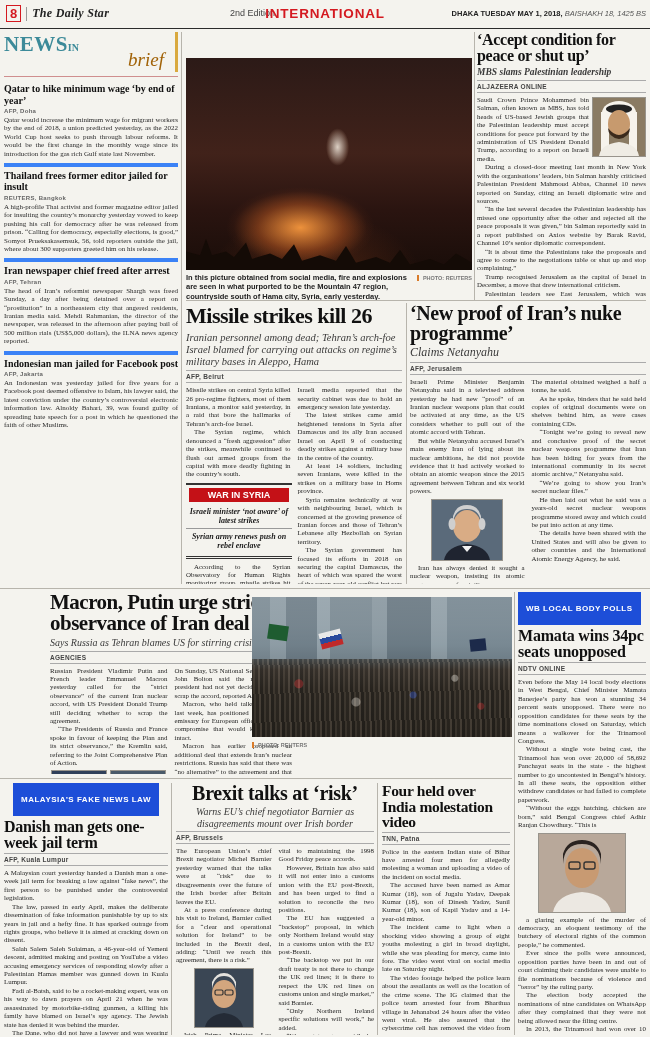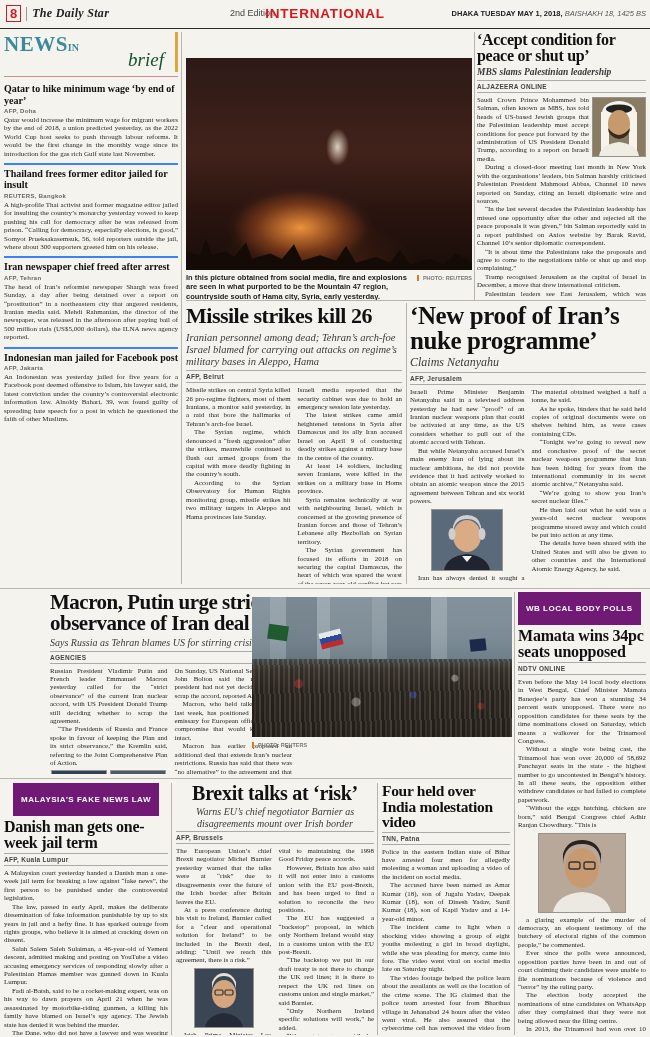--- a/index.html
+++ b/index.html
@@ -18,24 +18,24 @@
   .mh-edition{position:absolute;left:230px;top:8px;font:9px "Liberation Sans",sans-serif;color:#444;}
   .mh-section{position:absolute;left:50%;transform:translateX(-50%);top:6px;color:#d41920;
               font:bold 13.5px "Liberation Sans",sans-serif;letter-spacing:.8px;}
   .mh-date{position:absolute;right:4px;top:9px;font:bold 7.5px "Liberation Sans",sans-serif;color:#222;padding-left:44px;}
   .mh-date .bn{font-style:italic;font-weight:normal;color:#555;}
 
   
   .brief-head{position:relative;height:44px;border-bottom:1.5px solid #cf8e8e;margin-bottom:3px;}
   .bh-news{font:bold 21px "Liberation Serif",serif;color:#3c8a99;letter-spacing:.5px;margin-top:16px;}
   .bh-in{font:bold 10px "Liberation Serif",serif;color:#3c8a99;}
-  .bh-brief{display:block;text-align:right;font:italic 19px "Liberation Serif",serif;color:#14532d;margin-top:-8px;padding-right:14px;}
+  .bh-brief{display:block;text-align:right;font:italic 19px "Liberation Serif",serif;color:#a16207;margin-top:-8px;padding-right:14px;}
   .bh-gold{position:absolute;right:0;top:0;width:3px;height:40px;background:#d9a93f;}
   .brief-item{padding:3px 0 5px;}
-  .brief-item + .brief-item{border-top:2px solid #3b82f6;}
+  .brief-item + .brief-item{border-top:4px solid #3b82f6;}
   .brief-hl{font:bold 10px/1.15 "Liberation Serif",serif;color:#111;margin:0 0 2px;}
   .brief-by{font:bold 6px "Liberation Sans",sans-serif;color:#666;letter-spacing:.3px;margin-bottom:2px;}
   .brief-body{font:7px/1.2 "Liberation Serif",serif;text-align:justify;color:#2a2a2a;}
 
   
   .leadphoto{position:absolute;left:186px;top:58px;width:286px;height:212px;background:
      radial-gradient(ellipse 95px 52px at 40% 80%, rgba(247,152,62,.95), rgba(186,88,34,.5) 45%, rgba(92,42,22,.15) 70%, transparent 78%),
      radial-gradient(ellipse 16px 26px at 53% 42%, rgba(236,226,214,.9), rgba(180,150,130,.25) 60%, transparent 72%),
      radial-gradient(ellipse 150px 95px at 45% 105%, rgba(122,56,26,.55), transparent 72%),
      linear-gradient(180deg,#2c1a17 0%,#41221a 45%,#2a1410 72%,#190d09 100%);}
@@ -56,41 +56,41 @@
   .crowdtex{position:absolute;bottom:0;left:0;right:0;height:56%;opacity:.55;background:
      repeating-linear-gradient(88deg,#1f1c18 0 3px,#4a4238 3px 5px,#2a251f 5px 8px,#5d5348 8px 10px);}
   .flag-ru{position:absolute;left:26%;top:24%;width:22px;height:16px;background:
      linear-gradient(180deg,#e8e8e8 0 33%,#2a4a9c 33% 66%,#c02a2a 66% 100%);transform:rotate(-14deg);}
   .flag-green{position:absolute;left:6%;top:20%;width:20px;height:15px;background:#1e5c30;transform:rotate(8deg);}
   .flag-navy{position:absolute;right:10%;top:30%;width:16px;height:12px;background:#1c2a4a;transform:rotate(-6deg);}
 
   
   .hl{font-weight:bold;color:#111;margin:0;line-height:1.0;}
   .hl-missile{font-size:22px;letter-spacing:-.5px;padding:2px 0;}
-  .hl-nuke{font-size:25px;letter-spacing:-.4px;}
+  .hl-nuke{font-size:20px;letter-spacing:-.4px;}
   .hl-mbs{font-size:16px;letter-spacing:-.3px;}
   .hl-macron{font-size:21px;letter-spacing:-.5px;}
   .hl-brexit{font-size:20px;text-align:center;letter-spacing:-.3px;}
   .hl-danish{font-size:16px;letter-spacing:-.3px;font-family:Liberation Serif, serif;}
   .hl-molest{font-size:15.5px;letter-spacing:-.3px;}
   .hl-mamata{font-size:16px;letter-spacing:-.2px;}
   .sub{font-style:italic;color:#3a3a3a;margin:3px 0 2px;line-height:1.15;}
   .sub-missile{font-size:10.5px;}
   .sub-nuke{font-size:12px;}
   .sub-mbs{font-size:9.5px;font-weight:bold;}
   .sub-macron{font-size:10px;}
   .sub-brexit{font-size:10px;text-align:center;}
   .byline{font:bold 6.5px "Liberation Sans",sans-serif;color:#444;letter-spacing:.3px;
           border-top:1px solid #aaa;border-bottom:1px solid #aaa;padding:2px 0;margin:2px 0 3px;}
   .body p{margin:0;font:6.9px/1.22 "Liberation Serif",serif;text-align:justify;text-indent:8px;color:#242424;}
   .body p.first{text-indent:0;}
   .cols{display:flex;gap:7px;}
   .col{flex:1;min-width:0;}
 
-  .banner{display:inline-block;background:#701a75;color:#fff;font:bold 8px "Liberation Sans",sans-serif;
+  .banner{display:inline-block;background:#1d4ed8;color:#fff;font:bold 8px "Liberation Sans",sans-serif;
           letter-spacing:.5px;padding:12px 8px;margin-bottom:3px;}
   .warbox{width:106px;margin:4px auto;border-top:2px solid #333;border-bottom:3px double #333;text-align:center;padding-bottom:2px;}
   .warbox .wtitle{background:#c41117;color:#fff;font:bold 9px "Liberation Sans",sans-serif;padding:2px 0;margin:3px 3px 2px;}
   .warbox .wline{font:bold italic 8px/1.15 "Liberation Serif",serif;padding:3px 3px;}
   .warbox .wline + .wline{border-top:1px solid #999;}
 
   .portrait{border:1px solid #98948c;background:#888;display:block;}
   .pcenter{margin:3px auto;}
   .pfloat-r{float:right;margin:1px 0 2px 3px;}
 </style>
@@ -189,20 +189,25 @@
   </section>
 
   <section class="sec" style="left:186px;top:303px;width:216px;height:281px;">
     <h1 class="hl hl-missile">Missile strikes kill 26</h1>
     <div class="sub sub-missile">Iranian personnel among dead; Tehran’s arch-foe Israel blamed for carrying out attacks on regime’s military bases in Aleppo, Hama</div>
     <div class="byline">AFP, Beirut</div>
     <div class="cols body">
       <div class="col">
         <p class="first">Missile strikes on central Syria killed 26 pro-regime fighters, most of them Iranians, a monitor said yesterday, in a raid that bore the hallmarks of Tehran’s arch-foe Israel.</p>
         <p>The Syrian regime, which denounced a “fresh aggression” after the strikes, meanwhile continued to flush out armed groups from the capital with more deadly fighting in the country’s south.</p>
+        <div class="warbox">
+          <div class="wtitle">WAR IN SYRIA</div>
+          <div class="wline">Israeli minister ‘not aware’ of latest strikes</div>
+          <div class="wline">Syrian army renews push on rebel enclave</div>
+        </div>
         <p>According to the Syrian Observatory for Human Rights monitoring group, missile strikes hit two military targets in Aleppo and Hama provinces late Sunday.</p>
 
       </div>
       <div class="col">
         <p class="first">Israeli media reported that the security cabinet was due to hold an emergency session late yesterday.</p>
         <p>The latest strikes came amid heightened tensions in Syria after Damascus and its ally Iran accused Israel on April 9 of conducting deadly strikes against a military base in the centre of the country.</p>
         <p>At least 14 soldiers, including seven Iranians, were killed in the strikes on a military base in Homs province.</p>
         <p>Syria remains technically at war with neighbouring Israel, which is concerned at the growing presence of Iranian forces and those of Tehran’s Lebanese ally Hezbollah on Syrian territory.</p>
         <p>The Syrian government has focused its efforts in 2018 on securing the capital Damascus, the heart of which was spared the worst of the seven-year-old conflict but was long surrounded by rebel-held pockets.</p>
 

